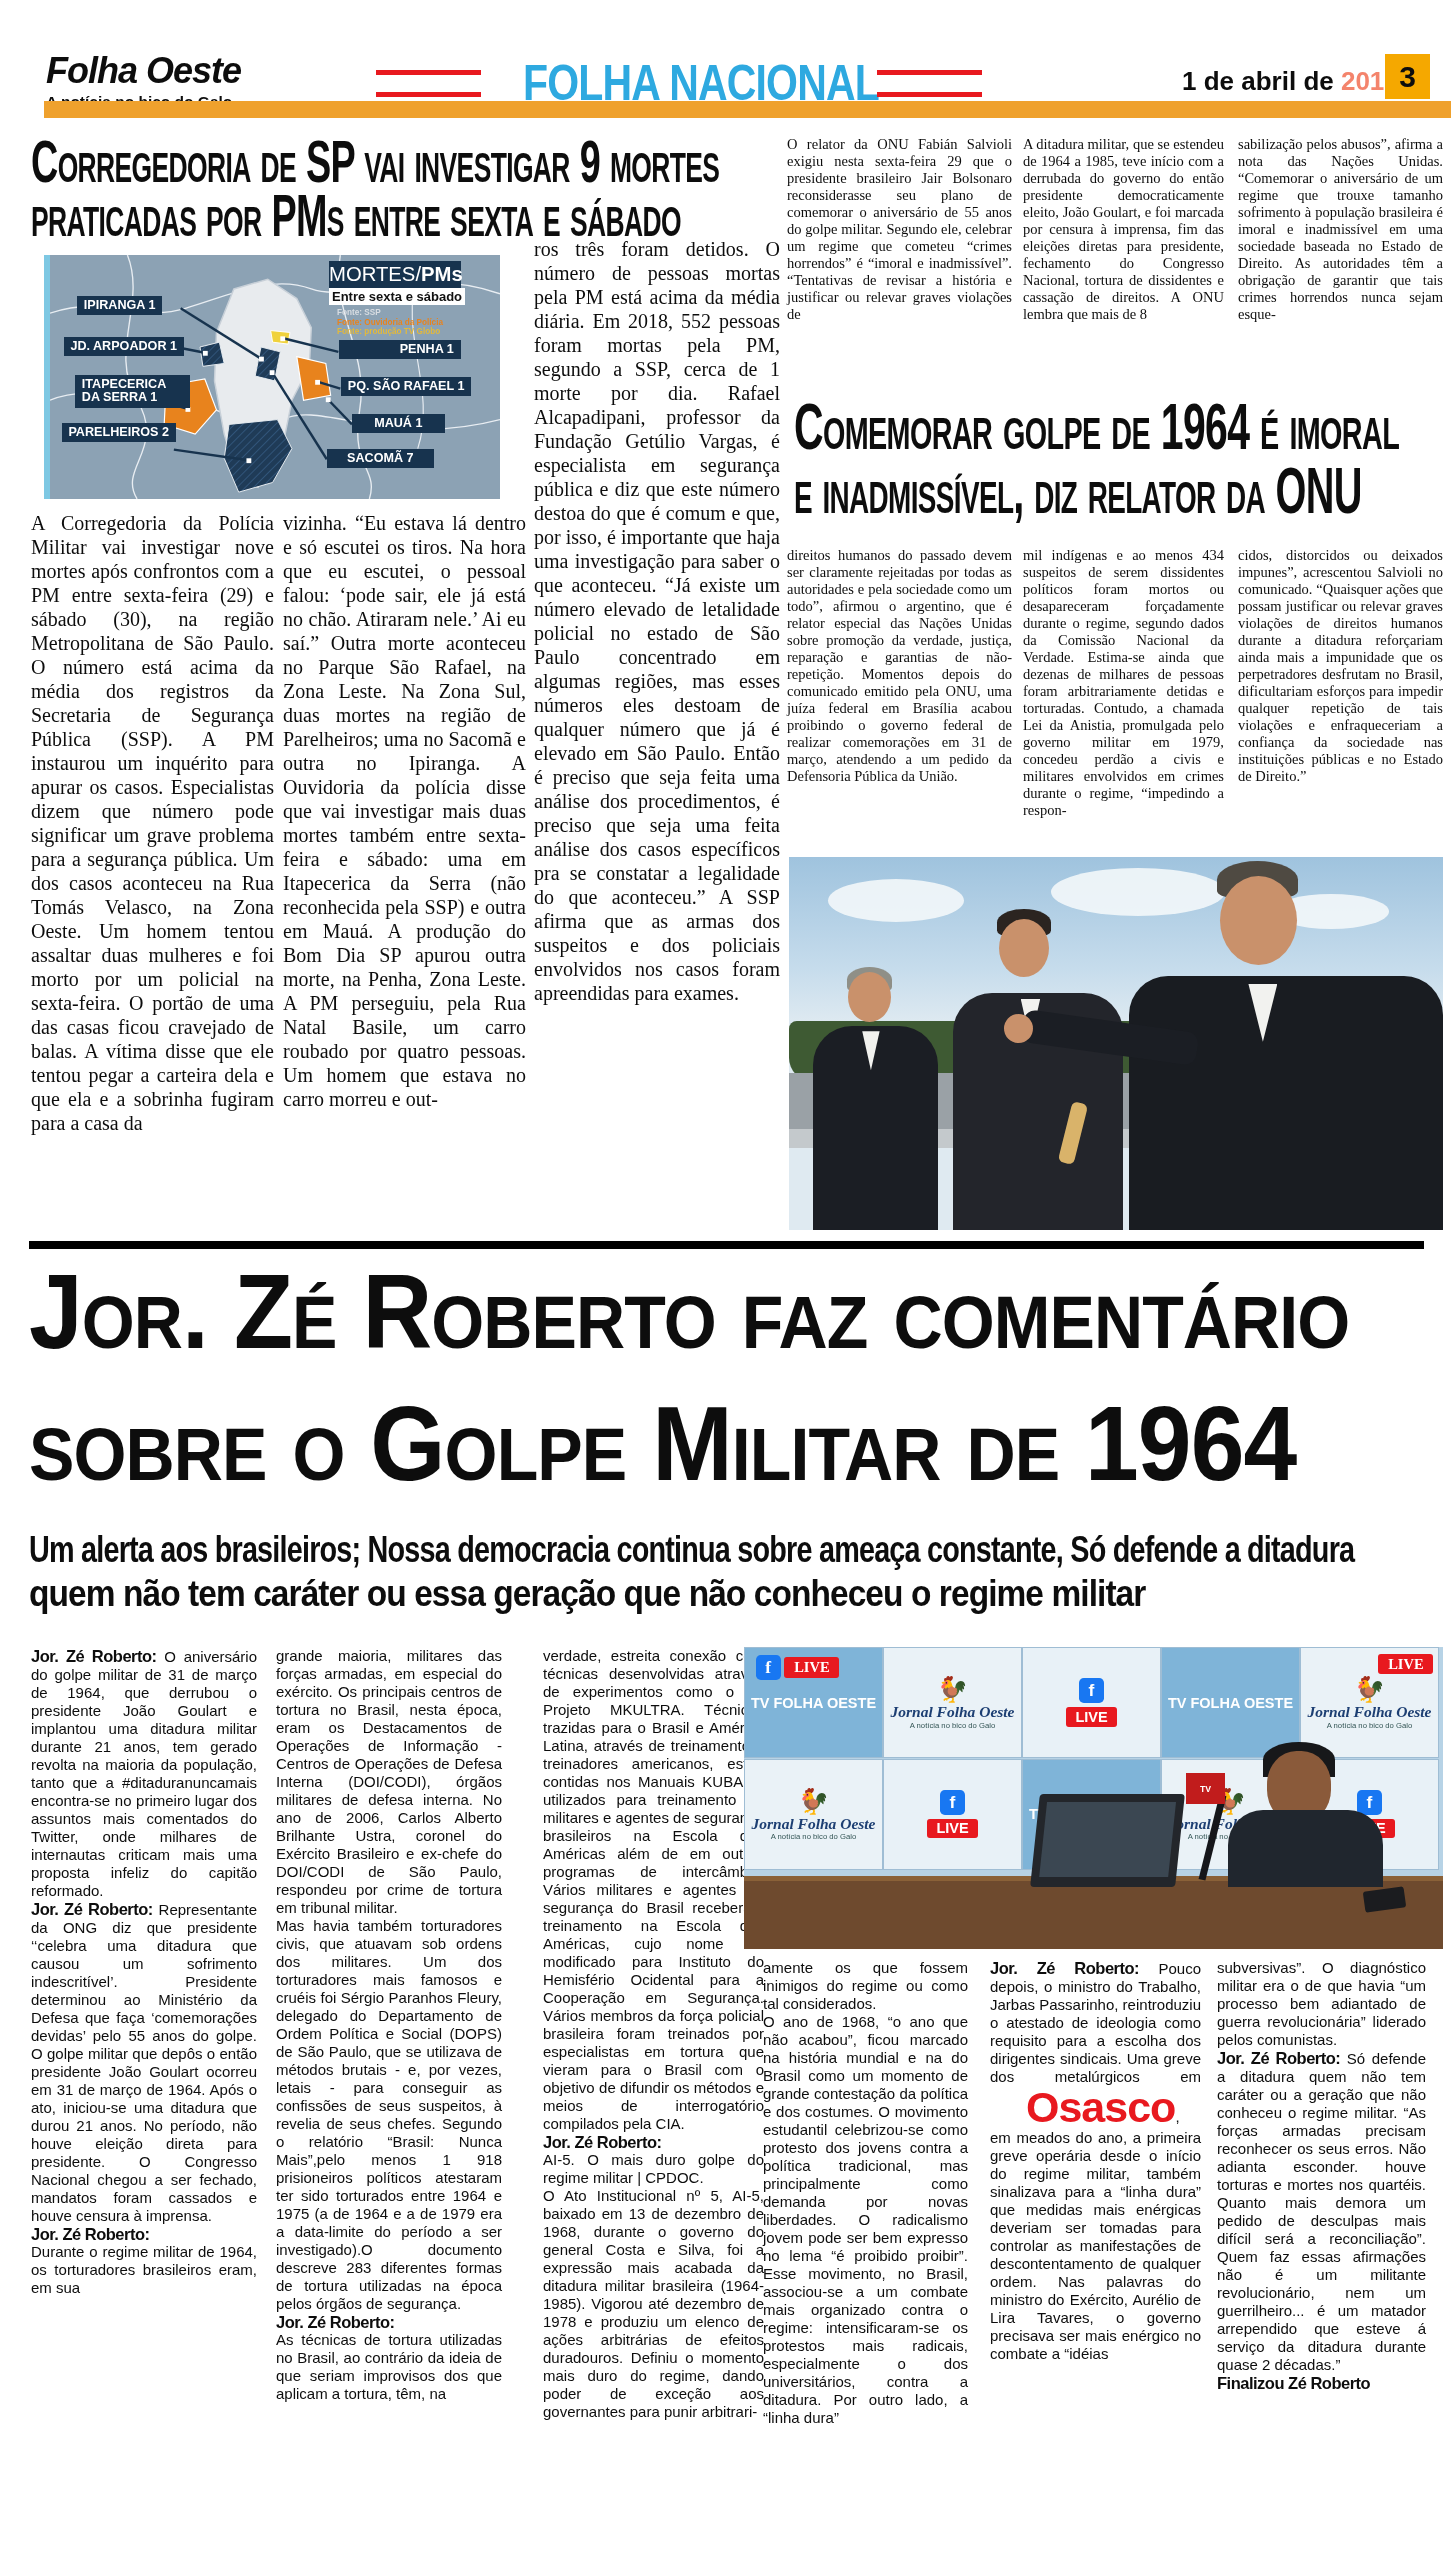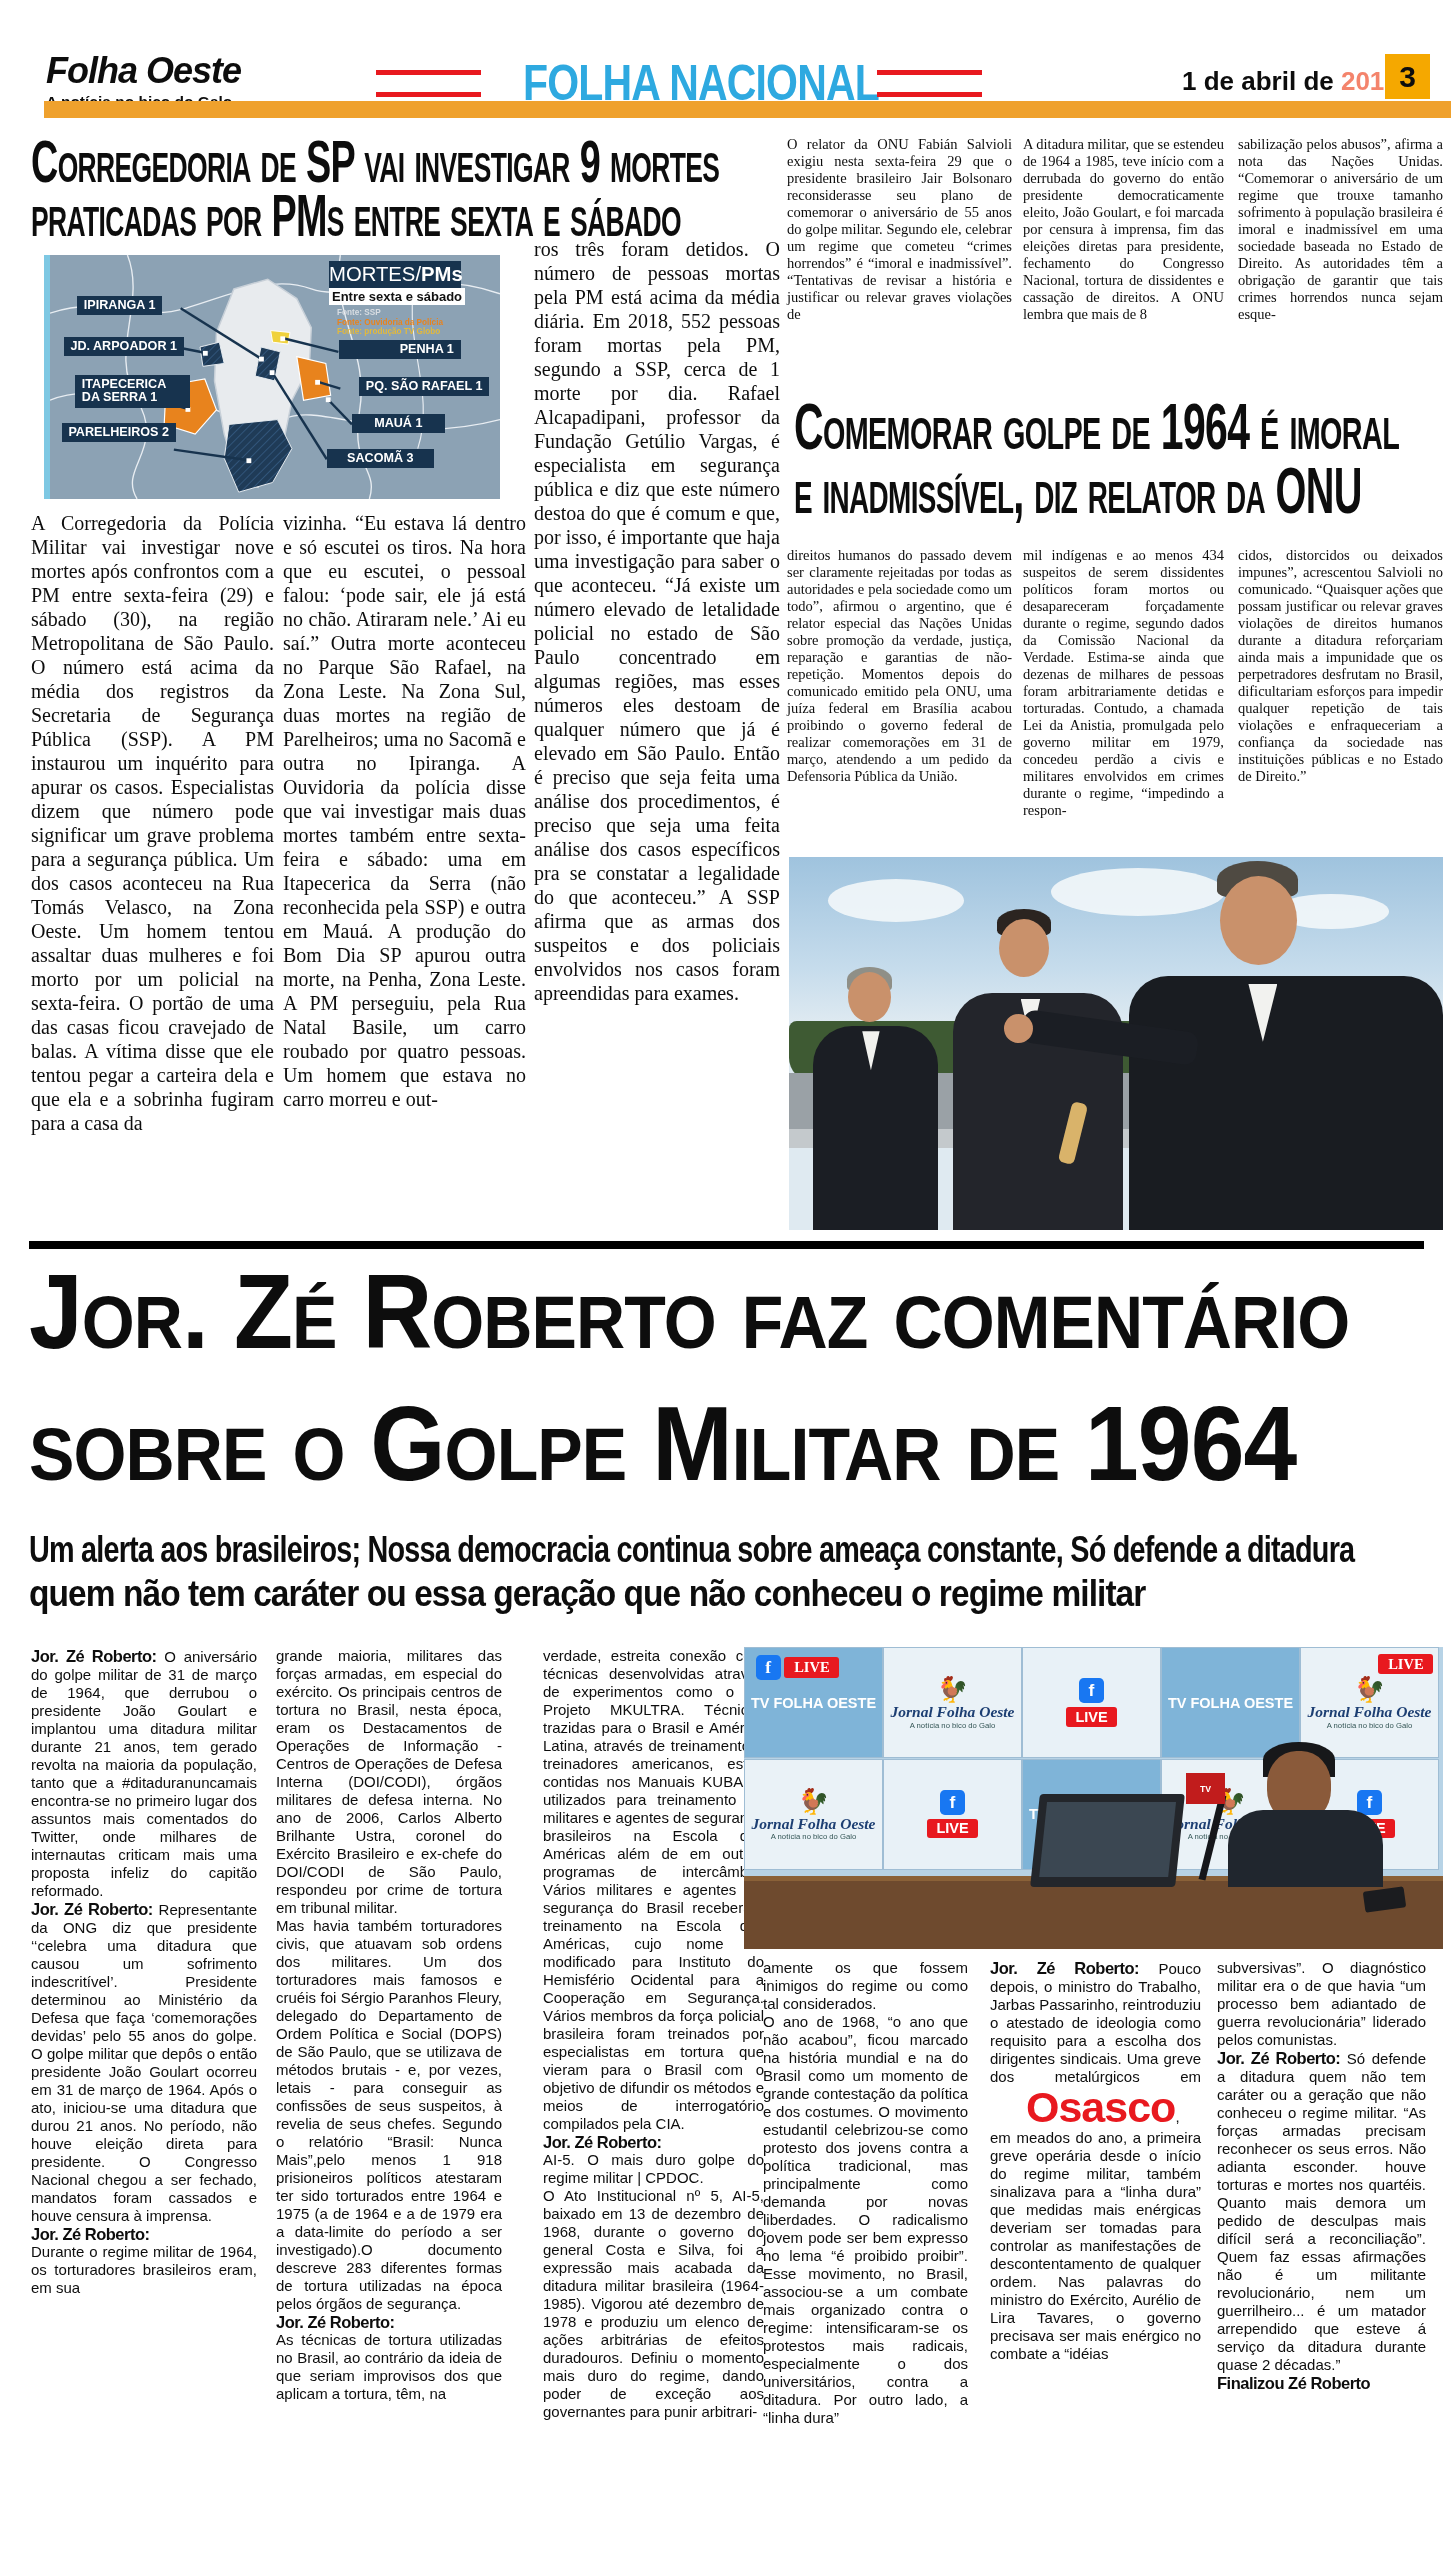--- a/index.html
+++ b/index.html
@@ -185,23 +185,23 @@
     <div class="msrc">
       <div class="s1">Fonte: SSP</div>
       <div class="s2">Fonte: Ouvidoria da Polícia</div>
       <div class="s3">Fonte: produção TV Globo</div>
     </div>
     <div class="mlabel" style="left:27px;top:41px;">IPIRANGA 1</div>
     <div class="mlabel" style="left:13.6px;top:82px;">JD. ARPOADOR 1</div>
     <div class="mlabel wrap" style="left:25px;top:120px;width:101px;">ITAPECERICA DA SERRA  1</div>
     <div class="mlabel" style="left:11.6px;top:168px;">PARELHEIROS 2</div>
     <div class="mlabel" style="left:289px;top:85px;width:108px;text-align:right;">PENHA 1</div>
-    <div class="mlabel" style="left:309px;top:122px;">PQ. SÃO RAFAEL 1</div>
+    <div class="mlabel" style="left:291px;top:122px;">PQ. SÃO RAFAEL 1</div>
     <div class="mlabel" style="left:302px;top:159px;width:79px;text-align:center;">MAUÁ 1</div>
-    <div class="mlabel" style="left:277px;top:194px;width:93px;text-align:center;">SACOMÃ 3</div>
+    <div class="mlabel" style="left:277px;top:194px;width:93px;text-align:center;">SACOMÃ 7</div>
   </div>
 
   <div class="col serif21 a1c1">A Corregedoria da Polícia Militar vai investigar nove mortes após confrontos com a PM entre sexta-feira (29) e sábado (30), na região Metropolitana de São Paulo. O número está acima da média dos registros da Secretaria de Segurança Pública (SSP). A PM instaurou um inquérito para apurar os casos. Especialistas dizem que número pode significar um grave problema para a segurança pública. Um dos casos aconteceu na Rua Tomás Velasco, na Zona Oeste. Um homem tentou assaltar duas mulheres e foi morto por um policial na sexta-feira. O portão de uma das casas ficou cravejado de balas. A vítima disse que ele tentou pegar a carteira dela e que ela e a sobrinha fugiram para a casa da</div>
   <div class="col serif21 a1c2">vizinha. “Eu estava lá dentro e só escutei os tiros. Na hora que eu escutei, o pessoal falou: ‘pode sair, ele já está no chão. Atiraram nele.’ Ai eu saí.” Outra morte aconteceu no Parque São Rafael, na Zona Leste. Na Zona Sul, duas mortes na região de Parelheiros; uma no Sacomã e outra no Ipiranga. A Ouvidoria da polícia disse que vai investigar mais duas mortes também entre sexta-feira e sábado: uma em Itapecerica da Serra (não reconhecida pela SSP) e outra em Mauá. A produção do Bom Dia SP apurou outra morte, na Penha, Zona Leste. A PM perseguiu, pela Rua Natal Basile, um carro roubado por quatro pessoas. Um homem que estava no carro morreu e out-</div>
   <div class="col serif21 a1c3">ros três foram detidos. O número de pessoas mortas pela PM está acima da média diária. Em 2018, 552 pessoas foram mortas pela PM, segundo a SSP, cerca de 1 morte por dia. Rafael Alcapadipani, professor da Fundação Getúlio Vargas, é especialista em segurança pública e diz que este número destoa do que é comum e que, por isso, é importante que haja uma investigação para saber o que aconteceu. “Já existe um número elevado de letalidade policial no estado de São Paulo concentrado em algumas regiões, mas esses números eles destoam de qualquer número que já é elevado em São Paulo. Então é preciso que seja feita uma análise dos procedimentos, é preciso que seja uma feita análise dos casos específicos pra se constatar a legalidade do que aconteceu.” A SSP afirma que as armas dos suspeitos e dos policiais envolvidos nos casos foram apreendidas para exames.</div>
 
   <div class="col onu o1">O relator da ONU Fabián Salvioli exigiu nesta sexta-feira 29 que o presidente brasileiro Jair Bolsonaro reconsiderasse seu plano de comemorar o aniversário de 55 anos do golpe militar. Segundo ele, celebrar um regime que cometeu “crimes horrendos” é “imoral e inadmissível”. “Tentativas de revisar a história e justificar ou relevar graves violações de</div>
   <div class="col onu o2">A ditadura militar, que se estendeu de 1964 a 1985, teve início com a derrubada do governo do então presidente democraticamente eleito, João Goulart, e foi marcada por censura à imprensa, fim das eleições diretas para presidente, fechamento do Congresso Nacional, tortura de dissidentes e cassação de direitos. A ONU lembra que mais de 8</div>
   <div class="col onu o3">sabilização pelos abusos”, afirma a nota das Nações Unidas. “Comemorar o aniversário de um regime que trouxe tamanho sofrimento à população brasileira é imoral e inadmissível em uma sociedade baseada no Estado de Direito. As autoridades têm a obrigação de garantir que tais crimes horrendos nunca sejam esque-</div>
   <div class="hl hl2a">Comemorar golpe de 1964 é imoral</div>

